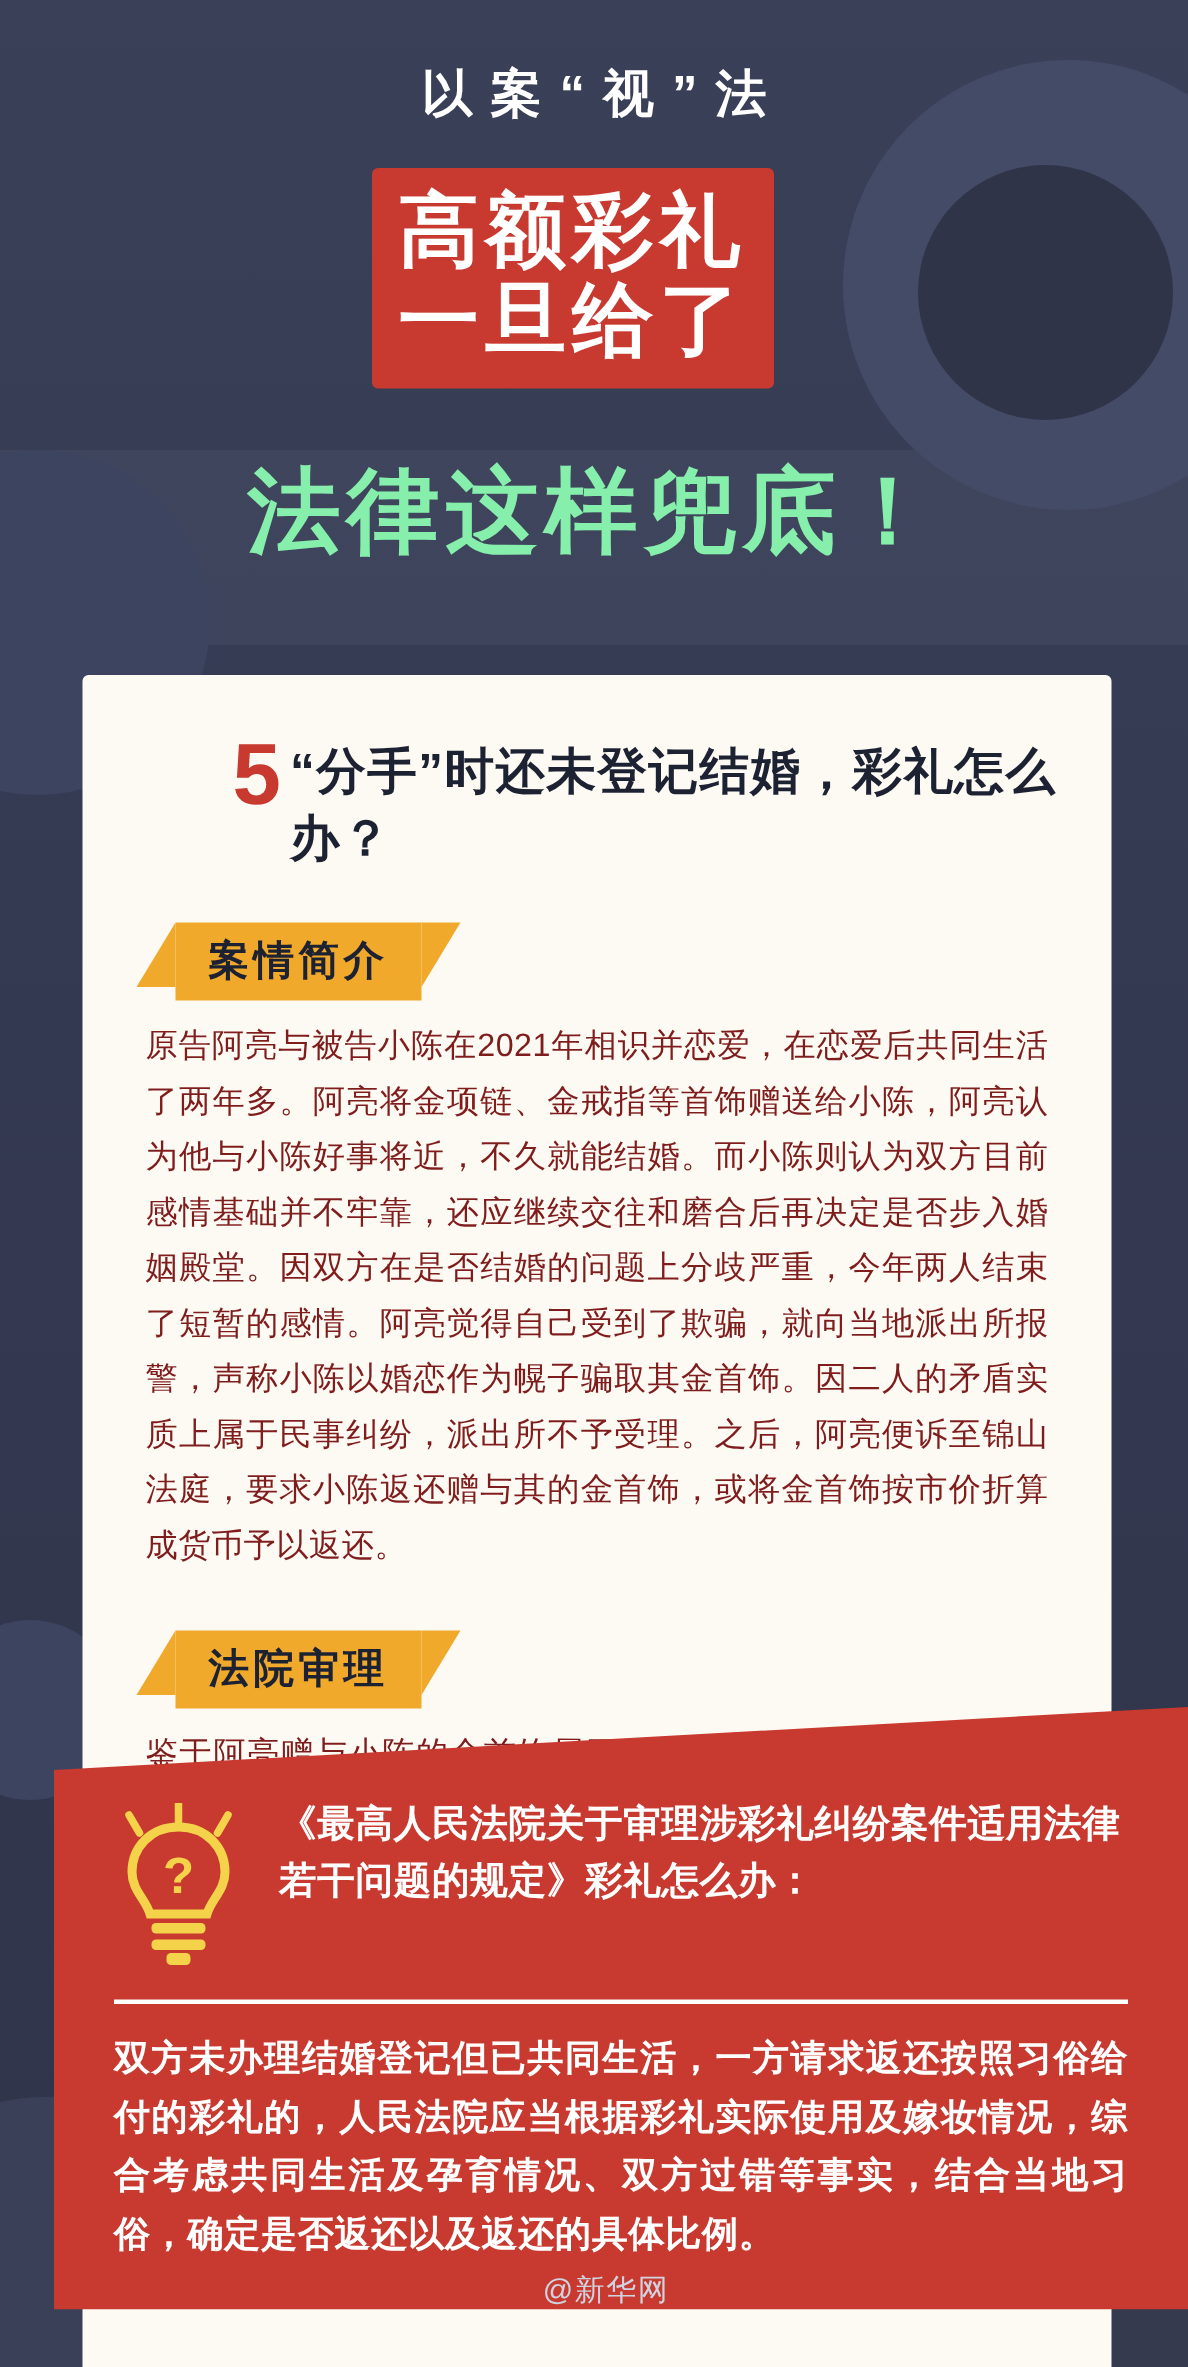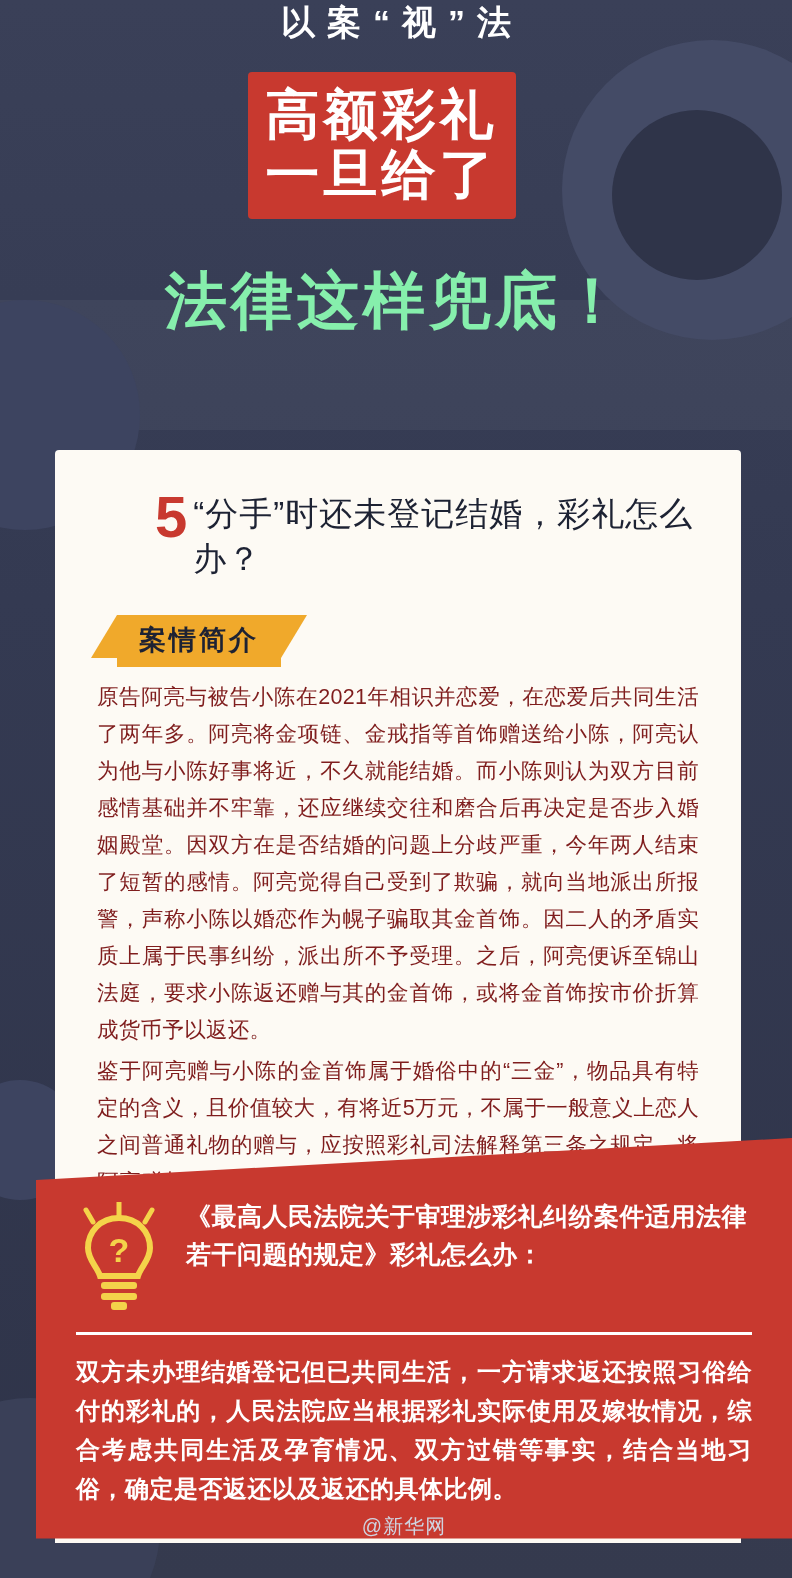--- a/index.html
+++ b/index.html
@@ -37,20 +37,21 @@
     left: 0; right: 0;
     height: 130px;
     background: rgba(255,255,255,0.045);
   }
   .band1 { top: 300px; }
   .band2 { top: 1455px; height: 123px; background: rgba(255,255,255,0.03); }
 
   
   .header {
     position: relative;
+    padding-top: 40px;
     text-align: center;
   }
   .kicker {
     color: #ffffff;
     font-size: 34px;
     letter-spacing: 12px;
     font-weight: bold;
     text-indent: 12px;
   }
   .title-row {
@@ -114,21 +115,21 @@
   .q-num {
     color: #c8392f;
     font-size: 58px;
     font-weight: bold;
     line-height: 1;
     margin-top: -4px;
   }
   .q-text {
     color: #1d2233;
     font-size: 33px;
-    font-weight: normal;
+    font-weight: bold;
     line-height: 1.35;
     letter-spacing: 1px;
   }
 
   .ribbon {
     position: relative;
     display: inline-block;
     margin: 34px 0 12px 26px;
     background: #f0a92b;
     color: #1d2233;
@@ -254,20 +255,21 @@
       <div class="q-num">5</div>
       <div class="q-text">“分手”时还未登记结婚，彩礼怎么办？</div>
     </div>
 
     <div>
       <div class="ribbon">案情简介</div>
       <p class="para">原告阿亮与被告小陈在2021年相识并恋爱，在恋爱后共同生活了两年多。阿亮将金项链、金戒指等首饰赠送给小陈，阿亮认为他与小陈好事将近，不久就能结婚。而小陈则认为双方目前感情基础并不牢靠，还应继续交往和磨合后再决定是否步入婚姻殿堂。因双方在是否结婚的问题上分歧严重，今年两人结束了短暂的感情。阿亮觉得自己受到了欺骗，就向当地派出所报警，声称小陈以婚恋作为幌子骗取其金首饰。因二人的矛盾实质上属于民事纠纷，派出所不予受理。之后，阿亮便诉至锦山法庭，要求小陈返还赠与其的金首饰，或将金首饰按市价折算成货币予以返还。</p>
     </div>
 
     <div>
+      <div class="ribbon">法院审理</div>
       <p class="para">鉴于阿亮赠与小陈的金首饰属于婚俗中的“三金”，物品具有特定的含义，且价值较大，有将近5万元，不属于一般意义上恋人之间普通礼物的赠与，应按照彩礼司法解释第三条之规定，将阿亮赠与小陈的金饰品认定为彩礼。鉴于阿亮与小陈共同生活了两年以及二人在交往和共同生活中的其他因素，承办法官综合考虑了金饰品已变卖，客观上无法原物返还的情况，判决小陈应返还阿亮金饰品折价款3万元。宣判后，阿亮和小陈均未上诉。</p>
     </div>
 
   </div>
 
   <div style="height:190px"></div>
 </div>
 
 <div class="note">
   <div class="note-top">

